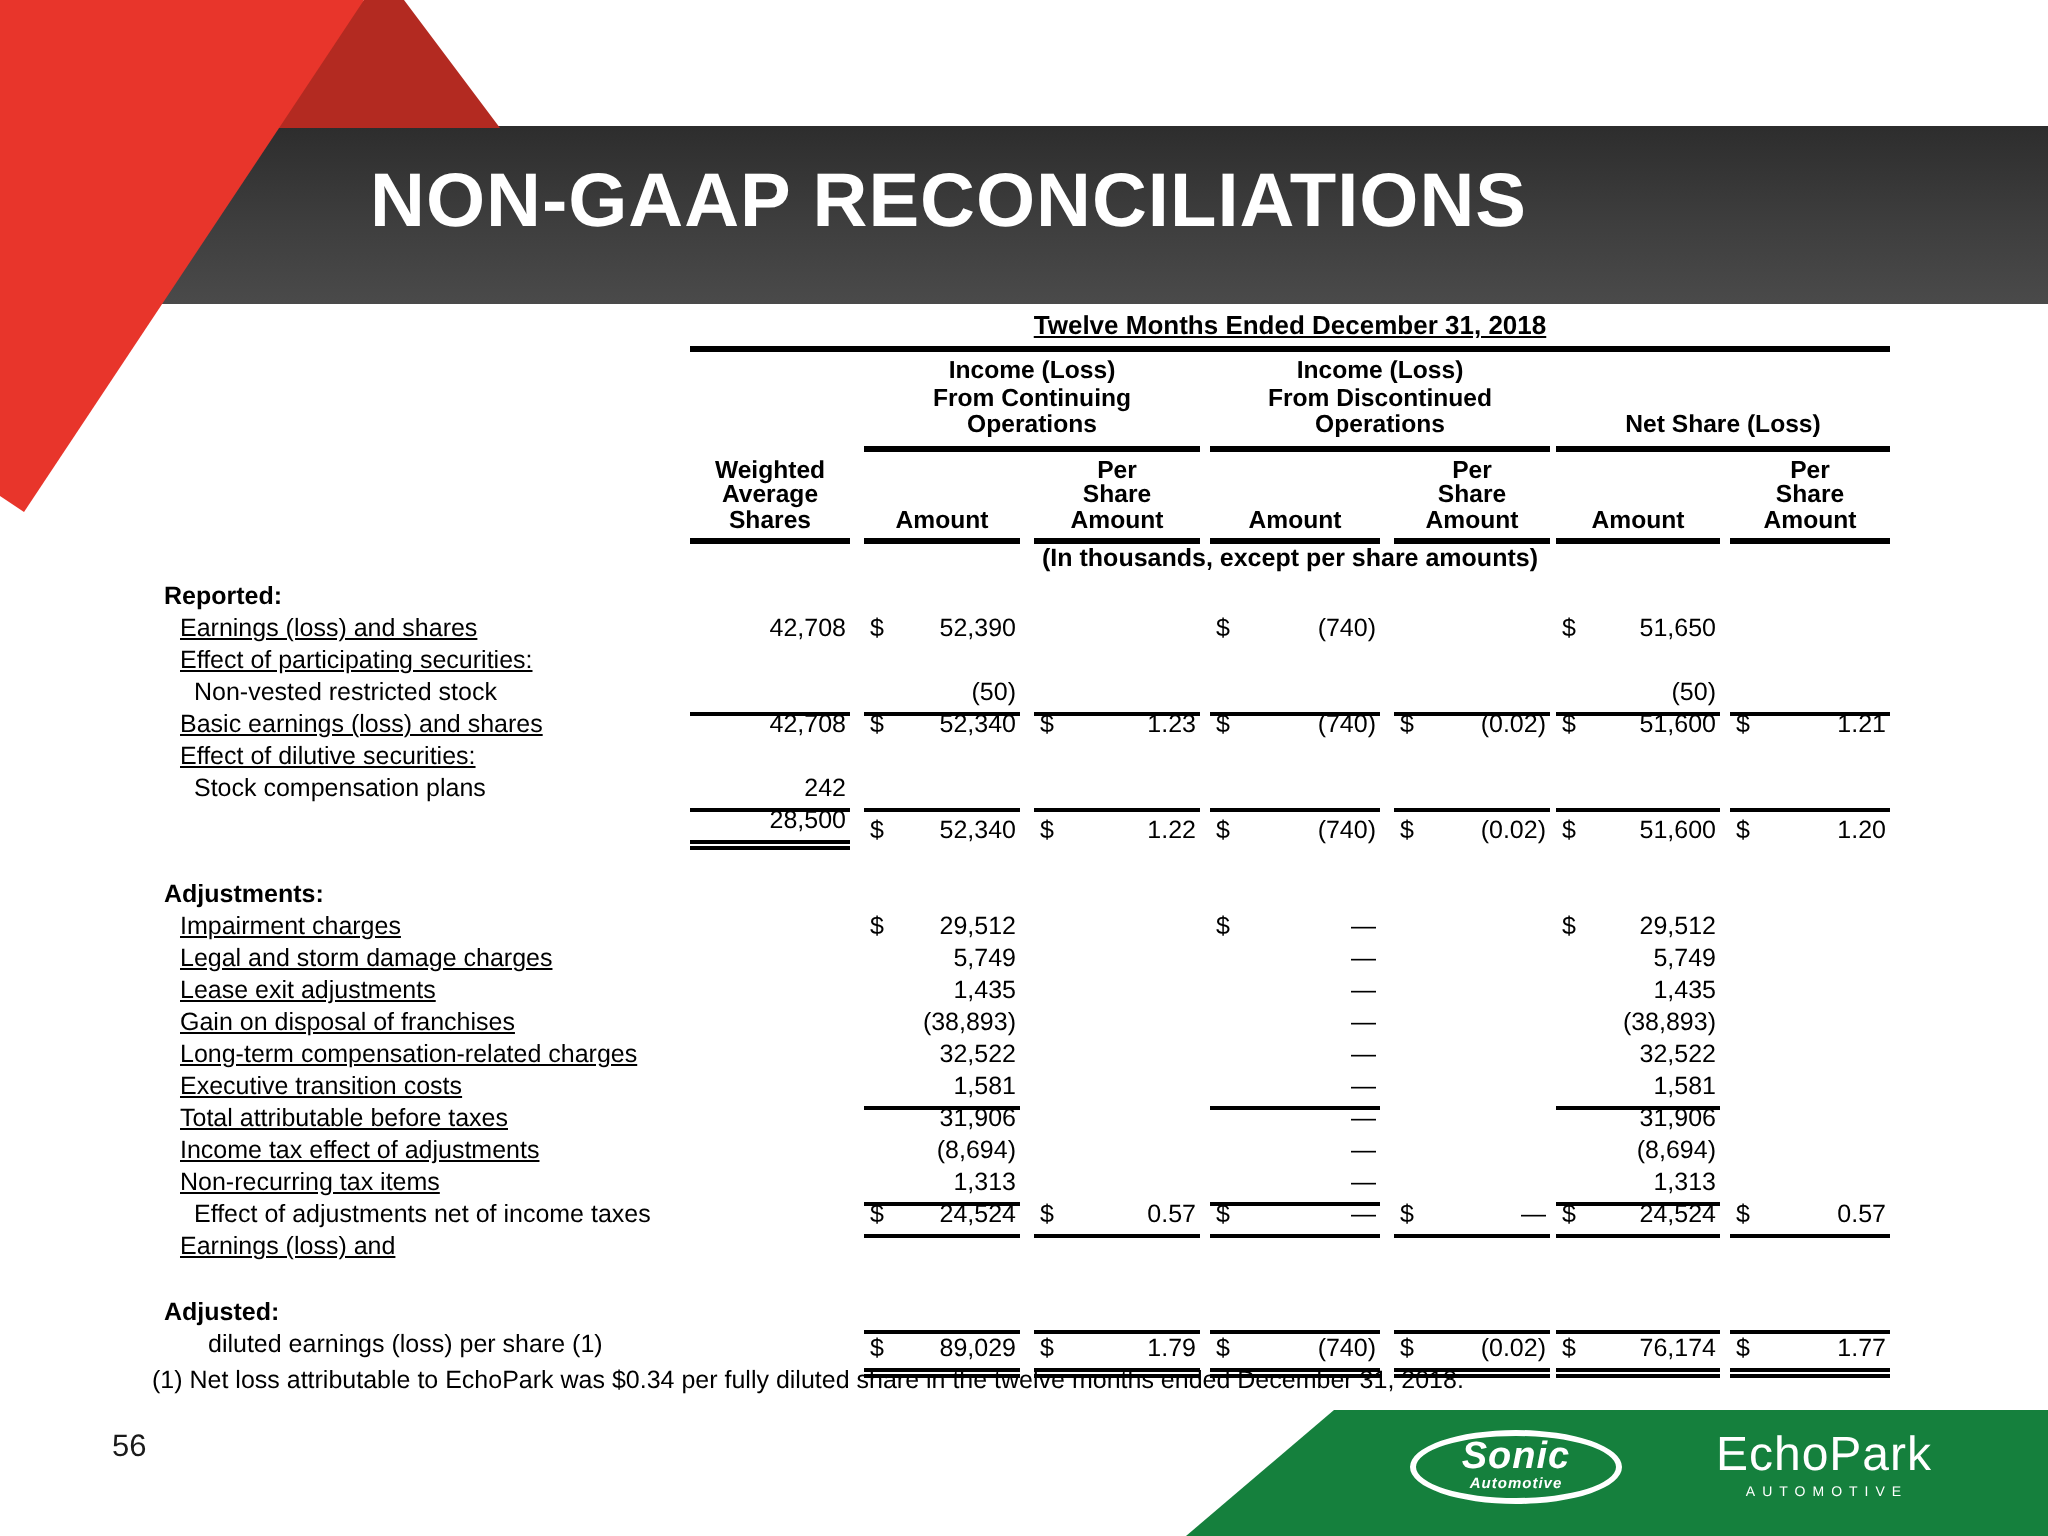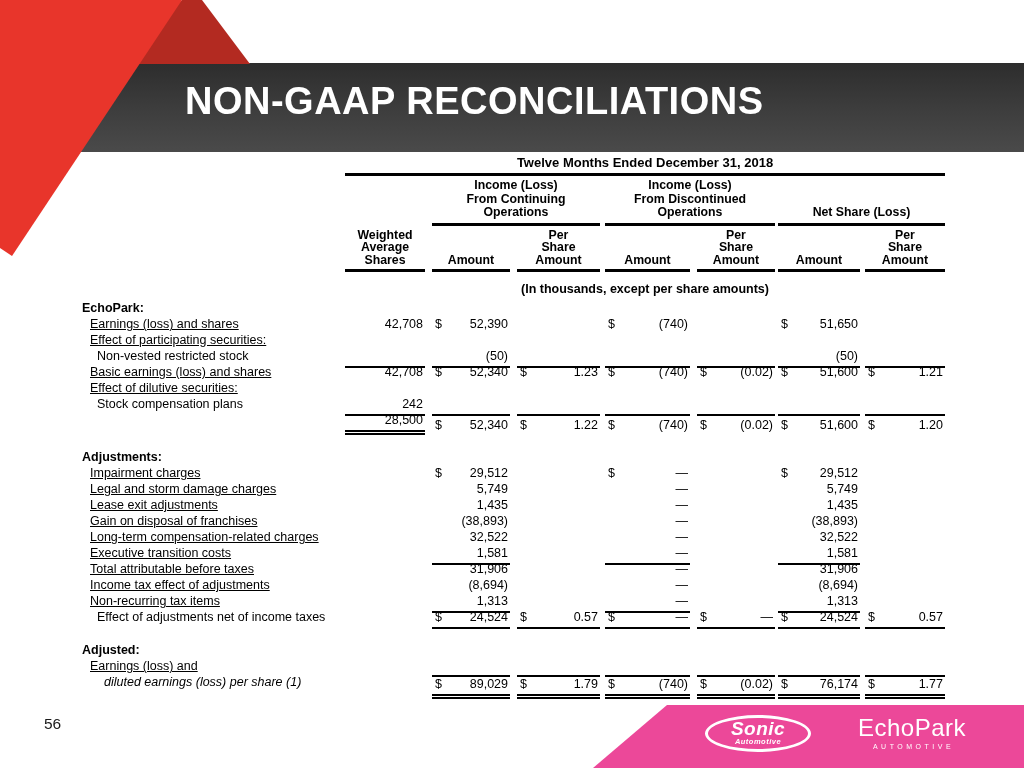--- a/index.html
+++ b/index.html
@@ -31,68 +31,68 @@
 
   
   .tbl { position: absolute; left: 75px; top: 155px; width: 870px; z-index: 0; }
   .grid {
     display: grid;
     grid-template-columns: 270px 80px 7px 78px 7px 83px 5px 85px 7px 78px 3px 82px 5px 80px;
   }
   .h-period {
     grid-column: 2 / 15; grid-row: 1;
     text-align: center; font-weight: bold; font-size: 13px; line-height: 15px;
-    border-bottom: 3px solid #000; padding-bottom: 3px;
+    border-bottom: 3px solid #000; padding-bottom: 3px; text-decoration: underline;
   }
   .hrow-groups { margin-top: 3px; }
   .h-group {
     grid-row: 1;
     font-weight: bold; font-size: 12.3px; line-height: 13.5px; text-align: center;
     white-space: pre-line; border-bottom: 3px solid #000;
     display: flex; flex-direction: column; justify-content: flex-end;
     padding-bottom: 3px; min-height: 46px;
   }
   .hrow-cols { margin-top: 3px; }
   .h-col {
     grid-row: 1;
     font-weight: bold; font-size: 12.3px; line-height: 12.5px; text-align: center;
     white-space: pre-line; border-bottom: 3px solid #000;
     display: flex; flex-direction: column; justify-content: flex-end;
     padding-bottom: 3px; min-height: 41px;
   }
-  .hrow-units { margin-top: 10px; }
+  .hrow-units { margin-top: 0; }
   .h-units { grid-column: 2 / 15; grid-row: 1; text-align: center; font-weight: bold; font-size: 12.5px; line-height: 15px; }
 
   #tbody { margin-top: 4px; }
   .trow { height: 16px; line-height: 15.5px; font-size: 12.5px; }
   .lab { grid-column: 1; grid-row: 1; white-space: nowrap; }
   .r-section .lab { font-weight: bold; padding-left: 7px; }
   .r-item .lab { padding-left: 15px; text-decoration: underline; }
   .r-sub .lab { padding-left: 22px; }
-  .r-sub2 .lab { padding-left: 29px; font-style: italic; }
+  .r-sub2 .lab { padding-left: 29px; }
   .num {
     grid-row: 1;
     display: flex; justify-content: space-between; align-items: flex-end;
     padding: 0 2px 1px 3px;
   }
   .num .val { text-align: right; }
   .ru { border-bottom: 2px solid #000; }
   .rd { border-bottom: 5px double #000; }
   .ra { border-top: 2px solid #000; }
 
   .footnote {
     position: absolute; left: 76px; top: 683px;
     font-size: 12.5px; line-height: 15px; white-space: nowrap;
   }
-  .page-number { position: absolute; left: 44px; top: 715px; font-size: 15.5px; color: #1a1a1a; }
+  .page-number { position: absolute; left: 56px; top: 715px; font-size: 15.5px; color: #1a1a1a; }
 
   
   .footer-bar {
     position: absolute; left: 560px; top: 705px; width: 464px; height: 63px;
-    background: #ec4899;
+    background: #15803d;
     clip-path: polygon(107px 0, 464px 0, 464px 63px, 33px 63px);
   }
   .sonic-logo {
     position: absolute; left: 145px; top: 10px; width: 106px; height: 37px;
     border: 3px solid #fff; border-radius: 50%;
     display: flex; flex-direction: column; justify-content: center; align-items: center;
   }
   .sonic-name {
     font-style: italic; font-weight: bold; font-size: 19px; line-height: 18px;
     color: #fff; letter-spacing: 0.5px; margin-top: -2px;
@@ -155,21 +155,21 @@
 Share
 Amount</div>
     </div>
 
     <div class="grid hrow-units">
       <div class="h-units">(In thousands, except per share amounts)</div>
     </div>
 
     <div id="tbody">
         <div class="trow grid r-section">
-          <div class="lab">EchoPark:</div>
+          <div class="lab">Reported:</div>
         </div>
         <div class="trow grid r-item">
           <div class="lab">Earnings (loss) and shares</div>
           <div class="num" style="grid-column: 2;">
             <span class="cur"></span>
             <span class="val">42,708</span>
           </div>
           <div class="num" style="grid-column: 4;">
             <span class="cur">$</span>
             <span class="val">52,390</span>
@@ -477,26 +477,26 @@
           </div>
           <div class="num ru" style="grid-column: 12;">
             <span class="cur">$</span>
             <span class="val">24,524</span>
           </div>
           <div class="num ru" style="grid-column: 14;">
             <span class="cur">$</span>
             <span class="val">0.57</span>
           </div>
         </div>
+        <div class="trow grid r-item">
+          <div class="lab">Earnings (loss) and</div>
+        </div>
         <div class="trow grid r-section" style="margin-top: 17px;">
           <div class="lab">Adjusted:</div>
         </div>
-        <div class="trow grid r-item">
-          <div class="lab">Earnings (loss) and</div>
-        </div>
         <div class="trow grid r-sub2">
           <div class="lab">diluted earnings (loss) per share (1)</div>
           <div class="num" style="grid-column: 2;"></div>
           <div class="num rd ra" style="grid-column: 4;">
             <span class="cur">$</span>
             <span class="val">89,029</span>
           </div>
           <div class="num rd ra" style="grid-column: 6;">
             <span class="cur">$</span>
             <span class="val">1.79</span>
@@ -514,20 +514,21 @@
             <span class="val">76,174</span>
           </div>
           <div class="num rd ra" style="grid-column: 14;">
             <span class="cur">$</span>
             <span class="val">1.77</span>
           </div>
         </div>
       </div>
   </div>
 
+  <div class="footnote">(1) Net loss attributable to EchoPark was $0.34 per fully diluted share in the twelve months ended December 31, 2018.</div>
 
   <div class="page-number">56</div>
 
   <div class="footer-bar">
     <div class="sonic-logo">
       <div class="sonic-name">Sonic</div>
       <div class="sonic-sub">Automotive</div>
     </div>
     <div class="echopark-logo">
       <div class="echopark-name">EchoPark</div>

